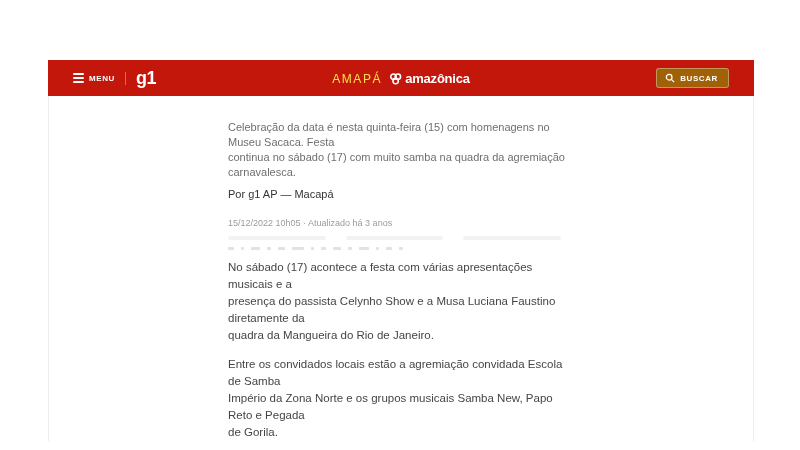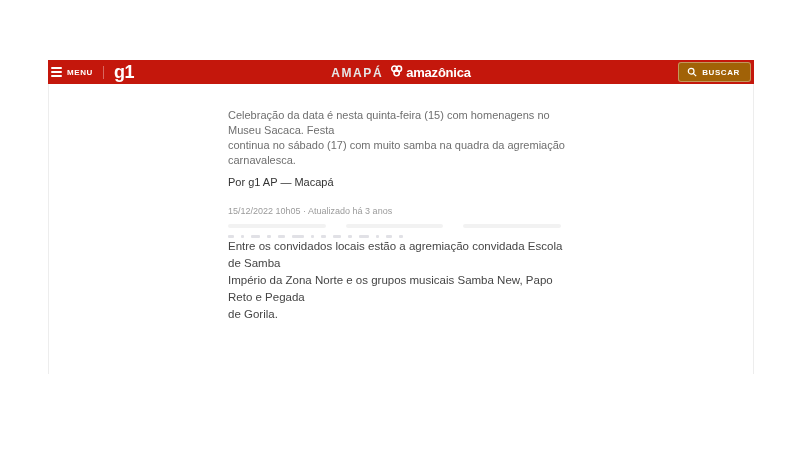--- a/index.html
+++ b/index.html
@@ -3,36 +3,36 @@
 <meta charset="utf-8">
 <style>
   * { box-sizing: border-box; margin: 0; padding: 0; }
   html, body { width: 800px; height: 450px; background: #ffffff; overflow: hidden; }
   body { font-family: "Liberation Sans", "DejaVu Sans", sans-serif; position: relative; }
 
   .page { position: absolute; left: 48px; top: 60px; width: 706px; }
 
   
   .masthead {
-    height: 24px; background: #c4170c; display: flex; align-items: center;
-    padding: 0 3px; position: relative; color: #fff;
+    height: 36px; background: #c4170c; display: flex; align-items: center;
+    padding: 0 25px; position: relative; color: #fff;
   }
   .menu-btn { display: flex; align-items: center; gap: 5px; cursor: pointer; background: none; border: none; color: #fff; }
   .burger { display: inline-flex; flex-direction: column; gap: 2px; }
   .burger i { display: block; width: 11px; height: 2px; background: #fff; border-radius: 1px; }
   .menu-label { font-size: 8px; font-weight: 700; letter-spacing: .6px; }
   .mast-divider { width: 1px; height: 13px; background: rgba(255,255,255,.35); margin: 0 10px; }
   .g1-logo { font-size: 18px; font-weight: 800; letter-spacing: -.5px; color: #fff; text-decoration: none; line-height: 1; }
 
   .brand-center {
     position: absolute; left: 50%; top: 50%; transform: translate(-50%,-50%);
     display: flex; align-items: center; gap: 7px; white-space: nowrap;
   }
-  .brand-region { font-size: 12px; font-weight: 700; letter-spacing: 1.6px; color: #e5e5e5; }
-  .brand-network { display: flex; align-items: flex-start; gap: 3px; }
+  .brand-region { font-size: 12px; font-weight: 400; letter-spacing: 1.6px; color: #fde047; }
+  .brand-network { display: flex; align-items: flex-end; gap: 3px; }
   .brand-network-label { font-size: 13px; font-weight: 700; letter-spacing: -.2px; color: #fff; }
 
   .search-btn {
     margin-left: auto; display: flex; align-items: center; gap: 5px;
     background: #a16207; border: 1px solid rgba(255,255,255,.35); border-radius: 3px;
     padding: 4px 10px 4px 8px; color: #fff; cursor: pointer;
   }
   .search-label { font-size: 8px; font-weight: 700; letter-spacing: .6px; }
 
   
@@ -129,20 +129,23 @@
           <i style="width:3px"></i>
           <i style="width:5px"></i>
         <i style="width:8px"></i>
           <i style="width:4px"></i>
           <i style="width:10px"></i>
           <i style="width:3px"></i>
         <i style="width:6px"></i>
           <i style="width:4px"></i>
       </div>
 
+      <p class="para first">No sábado (17) acontece a festa com várias apresentações musicais e a
+presença do passista Celynho Show e a Musa Luciana Faustino diretamente da
+quadra da Mangueira do Rio de Janeiro.</p>
       <p class="para">Entre os convidados locais estão a agremiação convidada Escola de Samba
 Império da Zona Norte e os grupos musicais Samba New, Papo Reto e Pegada
 de Gorila.</p>
 
     </div>
   </main>
 
 </div>
 
 </body></html>

